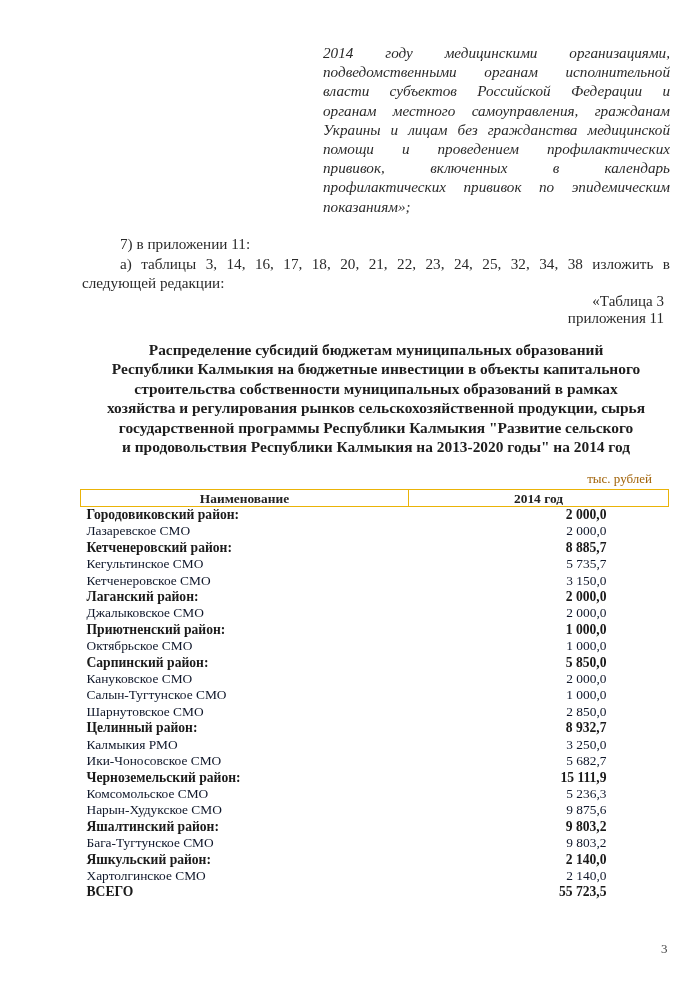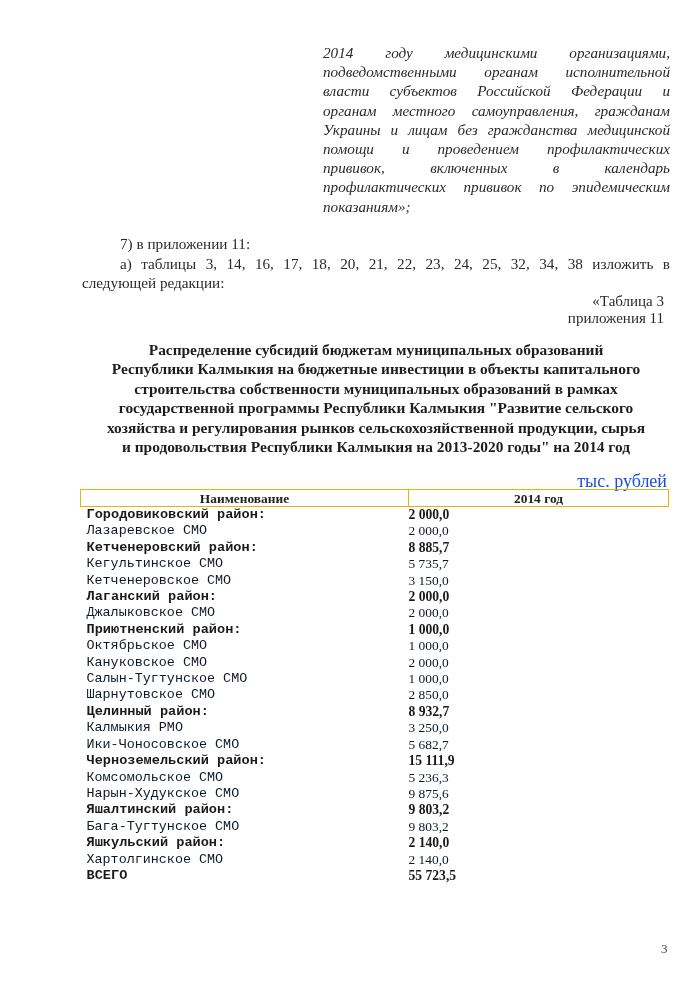--- a/index.html
+++ b/index.html
@@ -26,34 +26,34 @@
     .table-ref {
       position: absolute; right: 36px; top: 293px; text-align: right;
       font-size: 15px; line-height: 17px;
     }
     .title {
       position: absolute; left: 82px; width: 588px; top: 340px;
       text-align: center; font-weight: bold; font-size: 15.4px; line-height: 19.4px;
       color: #1e1e1e;
     }
     .units {
-      position: absolute; right: 33px; top: 471px; font-size: 18px; color: #1d4ed8;
+      position: absolute; right: 48px; top: 471px; font-size: 13px; color: #a16207;
     }
     .data-table {
       position: absolute; left: 80px; top: 489px; width: 589px;
       border-collapse: collapse; font-size: 13.4px;
     }
     .data-table th {
       border: 1px solid #eab308; font-weight: bold; height: 16px; padding: 0;
       line-height: 15px; font-size: 13.4px; color: #222;
     }
     .data-table th.c-name { width: 327px; }
     .data-table td { padding: 0; height: 16.4px; line-height: 16.4px; }
-    .data-table td.name { padding-left: 6px; font-family: Liberation Mono, monospace; }
-    .data-table td.val { text-align: left; padding-right: 62px; }
+    .data-table td.name { padding-left: 6px; }
+    .data-table td.val { text-align: right; padding-right: 62px; }
     .data-table tr.bold td { font-weight: bold; color: #1a1a1a; font-size: 13.6px; }
     .data-table tr.sub td { color: #0f172a; }
     .page-num {
       position: absolute; left: 661px; top: 941px; font-size: 13px; color: #444;
     }
   </style>
 </head>
 <body>
 
 <div class="quote-block">
@@ -76,22 +76,22 @@
 
 <div class="table-ref">
   <div>«Таблица 3</div>
   <div>приложения 11</div>
 </div>
 
 <div class="title">
   <div>Распределение субсидий бюджетам муниципальных образований</div>
   <div>Республики Калмыкия на бюджетные инвестиции в объекты капитального</div>
   <div>строительства собственности муниципальных образований в рамках</div>
+  <div>хозяйства и регулирования рынков сельскохозяйственной продукции, сырья</div>
   <div>государственной программы Республики Калмыкия "Развитие сельского</div>
-  <div>хозяйства и регулирования рынков сельскохозяйственной продукции, сырья</div>
   <div>и продовольствия Республики Калмыкия на 2013-2020 годы" на 2014 год</div>
 </div>
 
 <div class="units">тыс. рублей</div>
 
 <table class="data-table">
   <thead>
     <tr>
       <th class="c-name">Наименование</th>
       <th>2014 год</th>
@@ -127,20 +127,24 @@
         <td class="val">2 000,0</td>
       </tr>
       <tr class="bold">
         <td class="name">Приютненский район:</td>
         <td class="val">1 000,0</td>
       </tr>
       <tr class="sub">
         <td class="name">Октябрьское СМО</td>
         <td class="val">1 000,0</td>
       </tr>
+      <tr class="bold">
+        <td class="name">Сарпинский район:</td>
+        <td class="val">5 850,0</td>
+      </tr>
       <tr class="sub">
         <td class="name">Кануковское СМО</td>
         <td class="val">2 000,0</td>
       </tr>
       <tr class="sub">
         <td class="name">Салын-Тугтунское СМО</td>
         <td class="val">1 000,0</td>
       </tr>
       <tr class="sub">
         <td class="name">Шарнутовское СМО</td>

